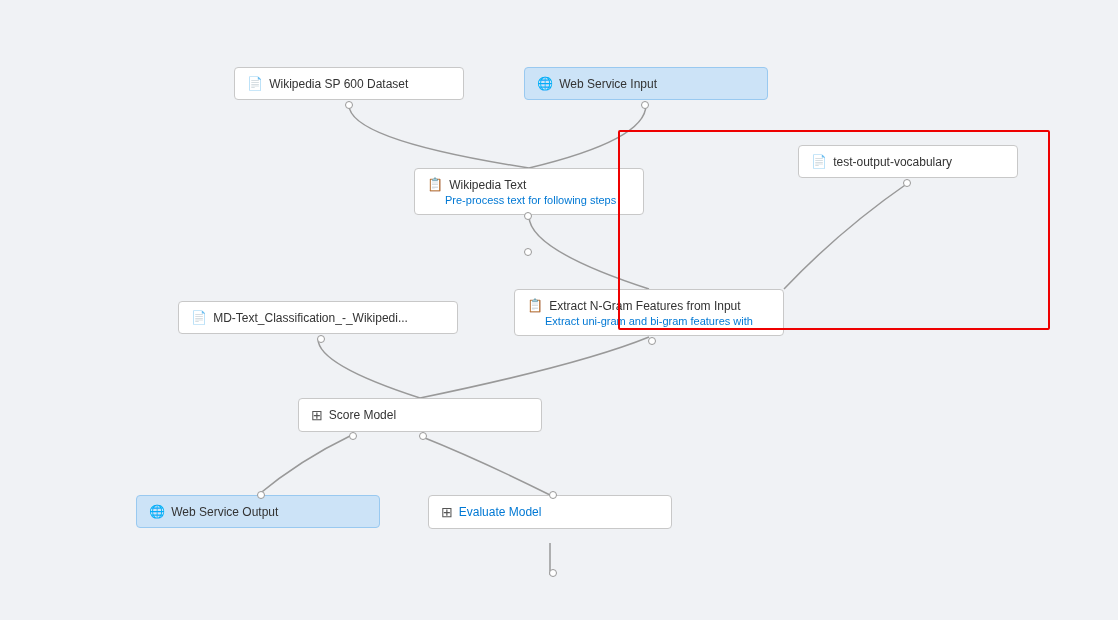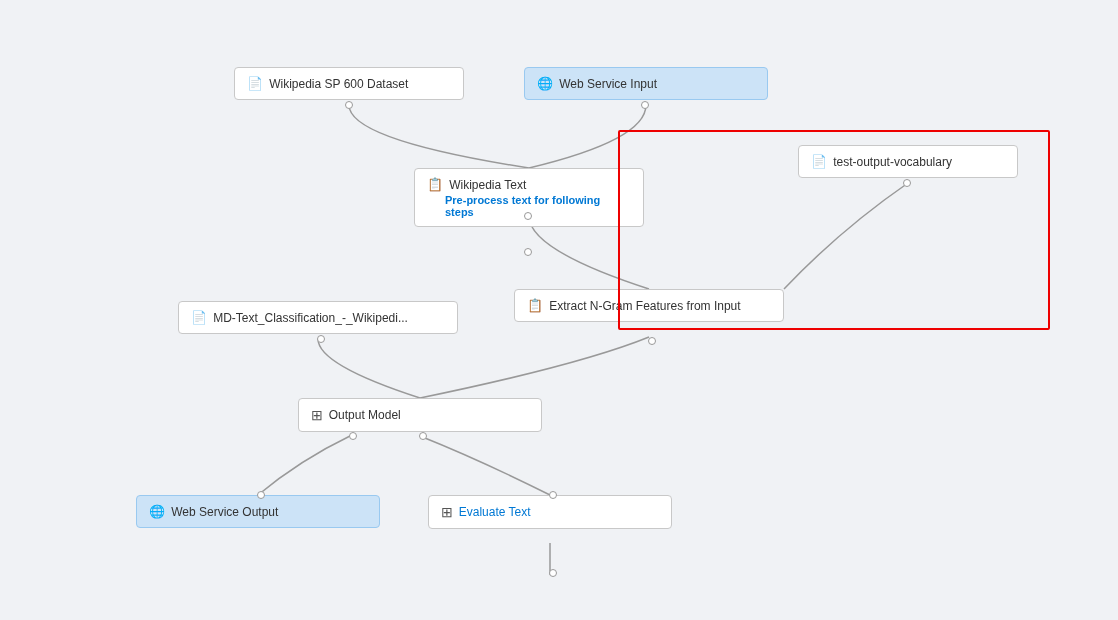--- a/index.html
+++ b/index.html
@@ -36,21 +36,20 @@
       gap: 6px;
       font-size: 12px;
       color: #333;
       font-weight: 500;
     }
     .node-subtitle {
       font-size: 11px;
       color: #0078d4;
       margin-top: 2px;
       padding-left: 18px;
-      font-weight: bold;
     }
     .node-icon {
       font-size: 13px;
       color: #555;
     }
     .connector-dot {
       position: absolute;
       width: 8px;
       height: 8px;
       background: white;
@@ -137,40 +136,41 @@
       <span class="node-icon">📄</span>
       <span>MD-Text_Classification_-_Wikipedi...</span>
     </div>
   </div>
 
   <div class="node" style="left:514px; top:289px; width:270px;">
     <div class="node-title">
       <span class="node-icon">📋</span>
       <span>Extract N-Gram Features from Input</span>
     </div>
+    <div class="node-subtitle">Extract uni-gram and bi-gram features with</div>
   </div>
 
   <div class="node" style="left:298px; top:398px; width:244px;">
     <div class="node-title">
       <span class="node-icon" style="font-size:14px;">⊞</span>
-      <span>Output Model</span>
+      <span>Score Model</span>
     </div>
   </div>
 
   <div class="node blue" style="left:136px; top:495px; width:244px;">
     <div class="node-title">
       <span class="node-icon">🌐</span>
       <span>Web Service Output</span>
     </div>
   </div>
 
   <div class="node" style="left:428px; top:495px; width:244px;">
     <div class="node-title">
       <span class="node-icon" style="font-size:14px;">⊞</span>
-      <span style="color:#0078d4;">Evaluate Text</span>
+      <span style="color:#0078d4;">Evaluate Model</span>
     </div>
   </div>
 
   <div class="red-box" style="left:618px; top:130px; width:432px; height:200px;"></div>
 
   <div class="connector-dot" style="left:345px; top:101px;"></div>
   <div class="connector-dot" style="left:641px; top:101px;"></div>
   <div class="connector-dot" style="left:524px; top:212px;"></div>
   <div class="connector-dot" style="left:524px; top:248px;"></div>
   <div class="connector-dot" style="left:648px; top:337px;"></div>

